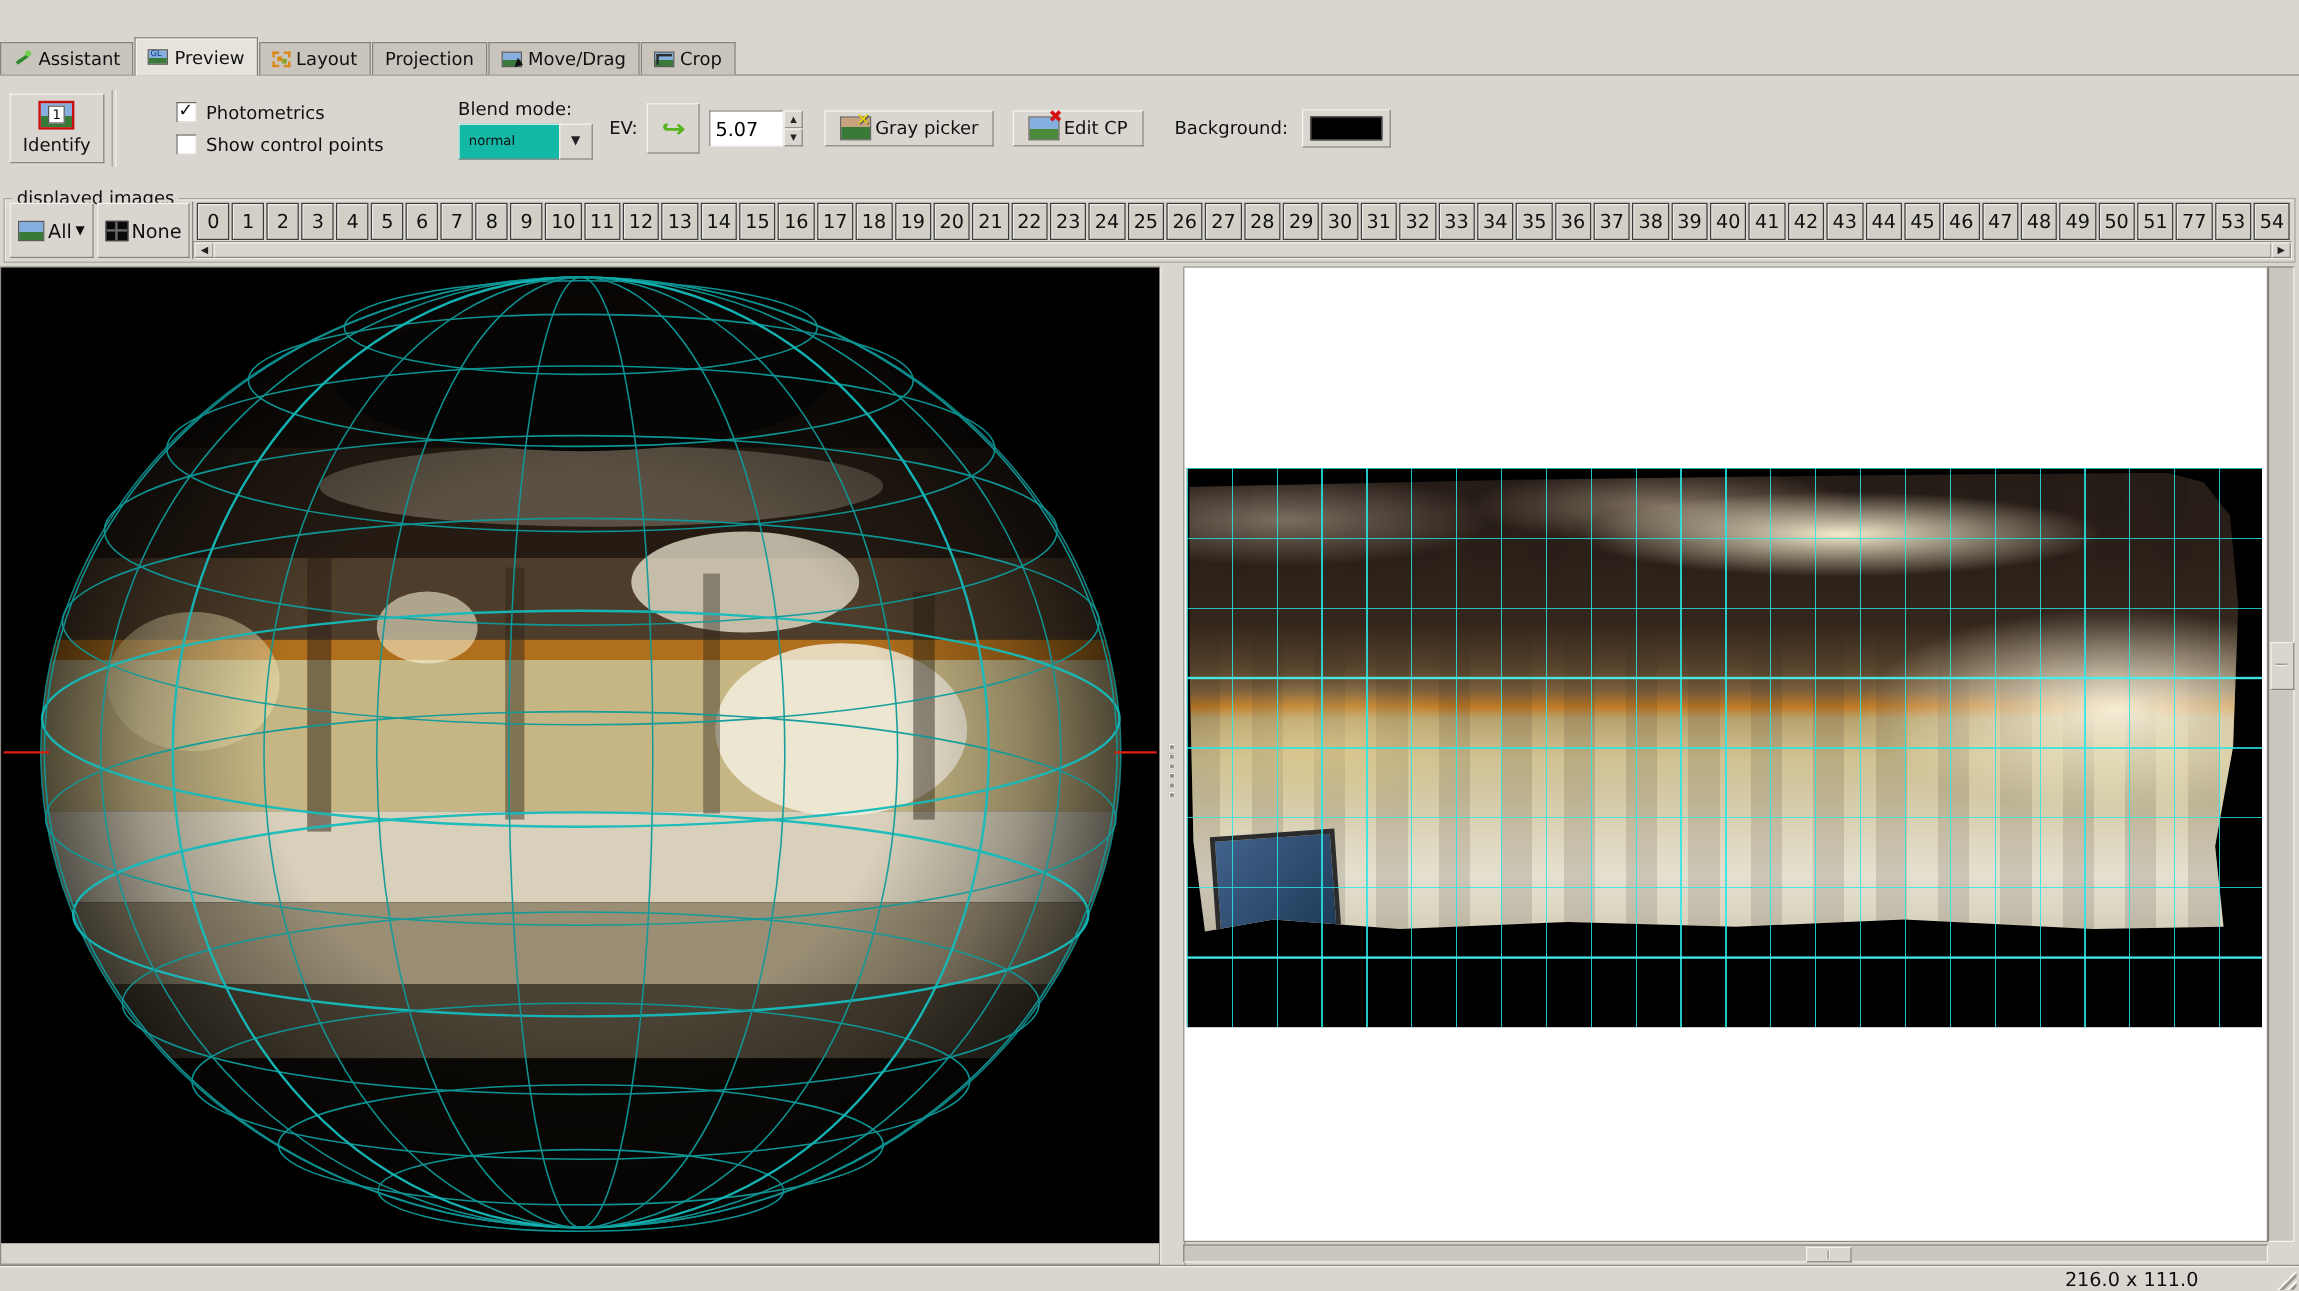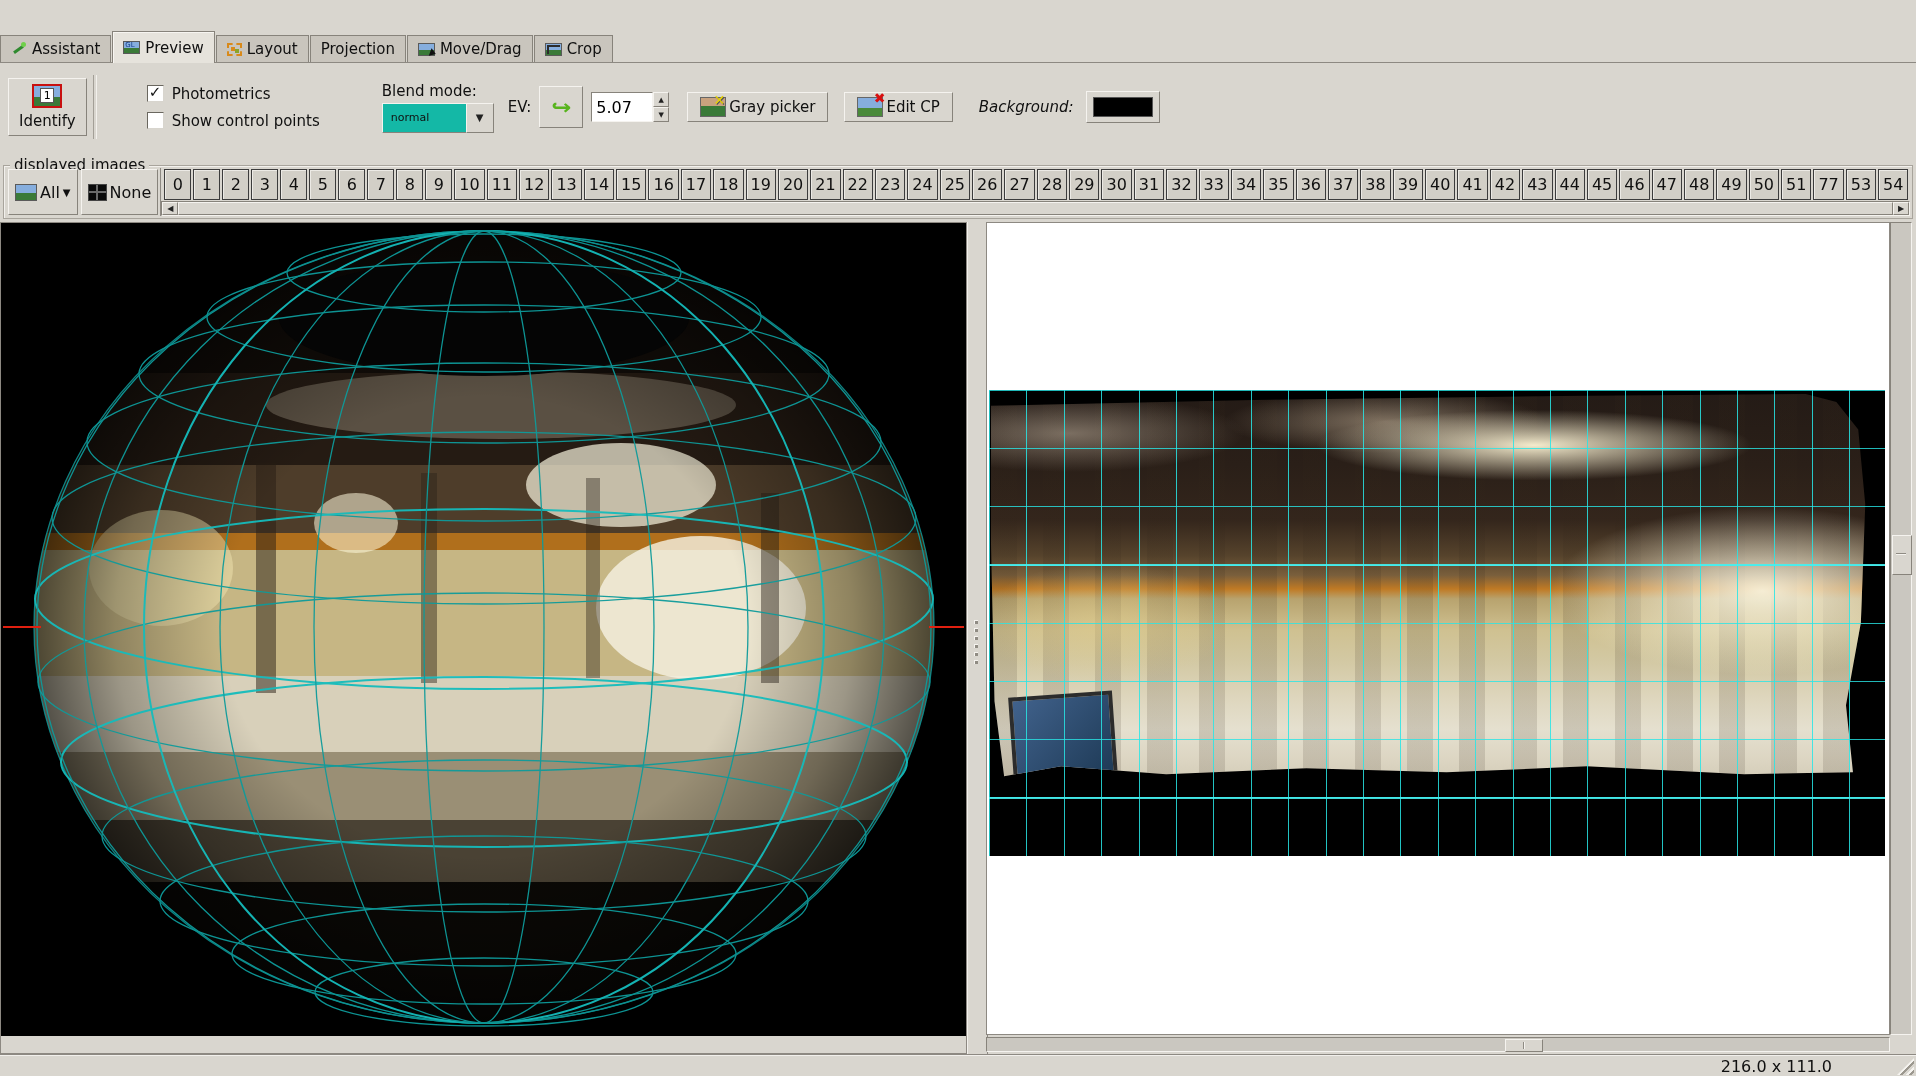--- a/index.html
+++ b/index.html
@@ -60,21 +60,21 @@
   .spin .arrows div{flex:1;display:flex;align-items:center;justify-content:center;font-size:7px;color:#222;
     background:#d9d6cf;border:1px solid;border-color:#f5f3ef #87837b #87837b #f5f3ef;}
   .pic-btn{display:flex;flex-direction:row;align-items:center;gap:3px;padding:4px 12px;font-size:15px;}
   .pick-ic{width:24px;height:18px;background:linear-gradient(#c9a27e 0 45%,#3a7a38 45% 100%);
     border:1px solid #666;position:relative;}
   .pick-ic::after{content:"✕";position:absolute;right:0px;top:-6px;color:#e8d400;font-weight:bold;font-size:14px;
     text-shadow:1px 1px 0 #555;}
   .cp-ic{width:24px;height:18px;background:linear-gradient(#86aede 0 55%,#4a8a3a 55% 100%);
     border:1px solid #666;position:relative;}
   .cp-ic::after{content:"✖";position:absolute;right:-3px;top:-8px;color:#d81010;font-weight:bold;font-size:14px;}
-  .bg-group{display:flex;align-items:center;gap:12px;margin-left:26px;font-style:italic;}
+  .bg-group{display:flex;align-items:center;gap:12px;margin-left:26px;}
   .swatch-btn{width:72px;height:30px;display:flex;align-items:center;justify-content:center;}
   .swatch{width:58px;height:18px;border:1px solid #555;}
   
   .di-frame{position:absolute;left:3px;top:165px;width:1908px;height:52px;
     border:1px solid #a8a49c;box-shadow:inset 1px 1px 0 #f2f0ec;}
   .di-legend{position:absolute;left:6px;top:-10px;background:#d9d6cf;padding:0 4px;font-size:15px;}
   .di-inner{position:absolute;left:2px;top:2px;right:2px;bottom:2px;display:flex;}
   .di-left{display:flex;align-items:stretch;gap:3px;padding:1px 2px;border-right:1px solid #8d8982;}
   .di-btn{display:flex;align-items:center;gap:3px;padding:0 6px;font-size:16px;}
   .all-ic{width:20px;height:15px;background:linear-gradient(#86aede 0 55%,#3a7a38 55% 100%);border:1px solid #5a5a5a;}

